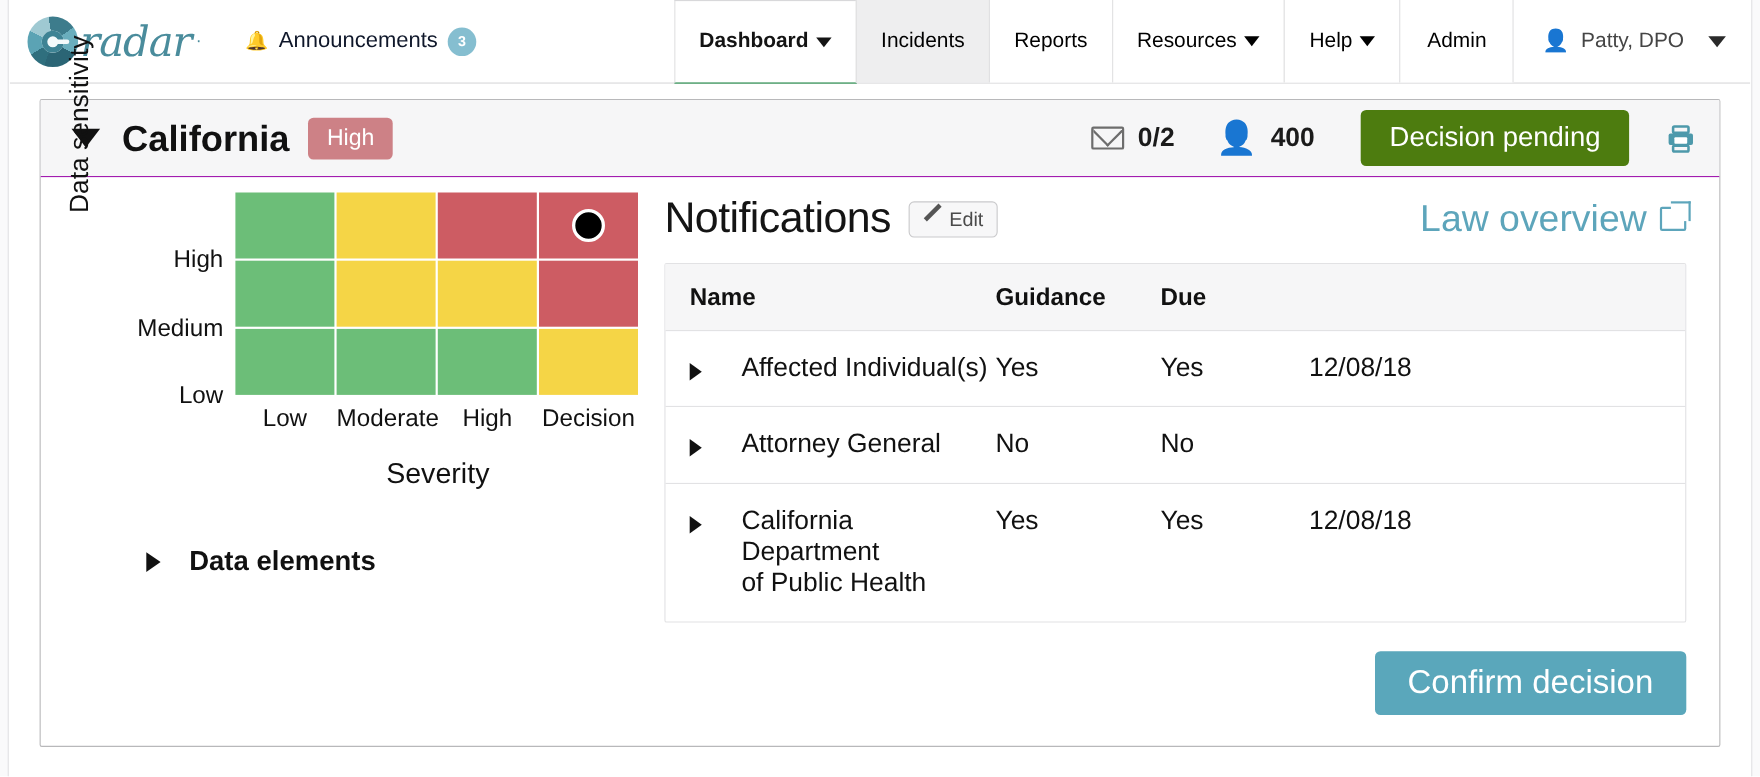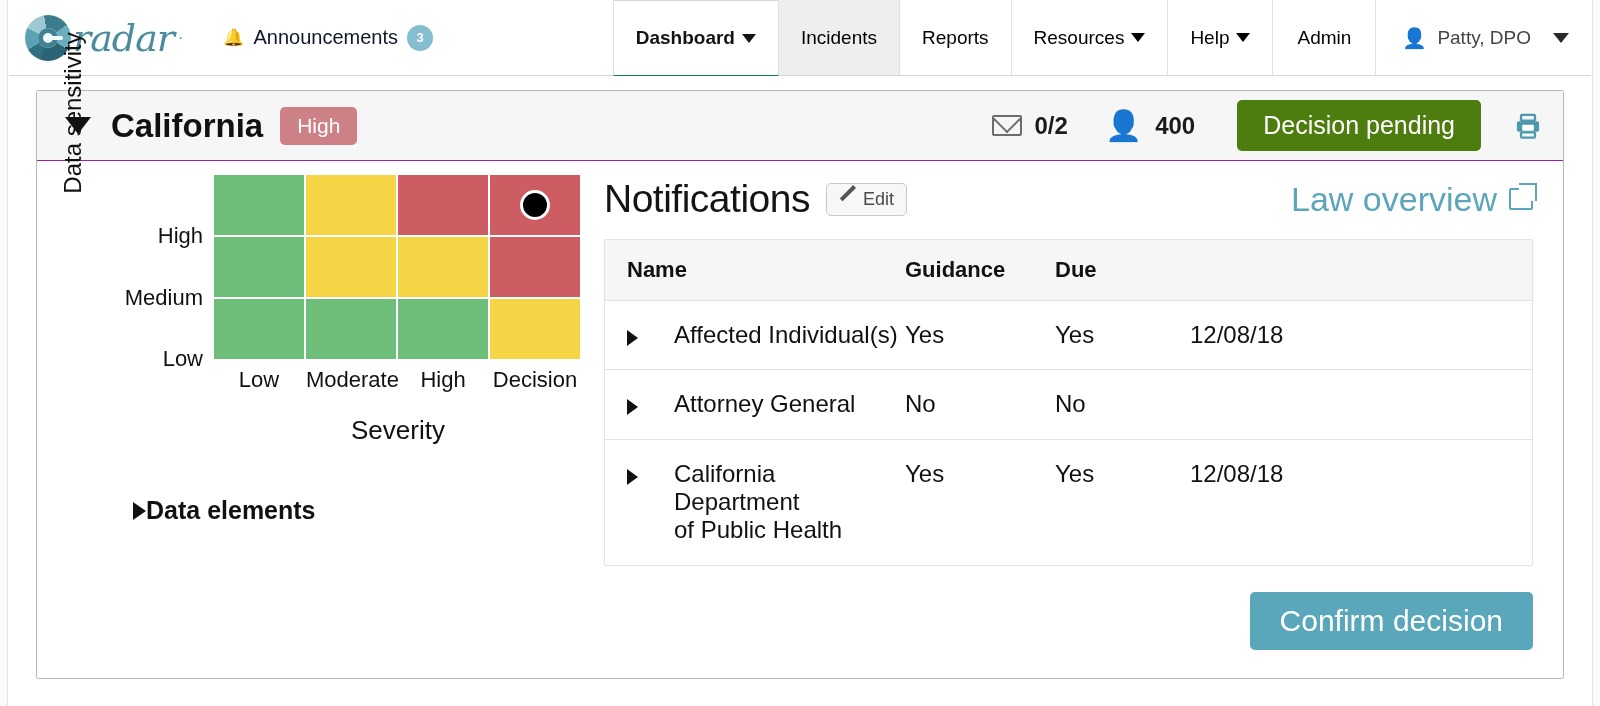--- a/index.html
+++ b/index.html
@@ -197,21 +197,21 @@
     display: grid; grid-template-columns: repeat(4, 90px); gap: 2px;
   }
   .xtick { font-size: 22px; color: #111111; text-align: center; }
   .xaxis-title {
     position: absolute; left: 177px; top: 240px; width: 368px;
     text-align: center; font-size: 26px; color: #111111;
   }
 
   .data-elements {
     position: absolute; left: 96px; top: 335px;
-    display: flex; align-items: center; 
+    display: flex; align-items: center; gap: 26px;
   }
   .tri-right {
     width: 0; height: 0;
     border-top: 9px solid transparent; border-bottom: 9px solid transparent;
     border-left: 13px solid #111111;
   }
   .data-elements-label { font-size: 25px; font-weight: bold; color: #111111; }
 
   
   .notif-head {

